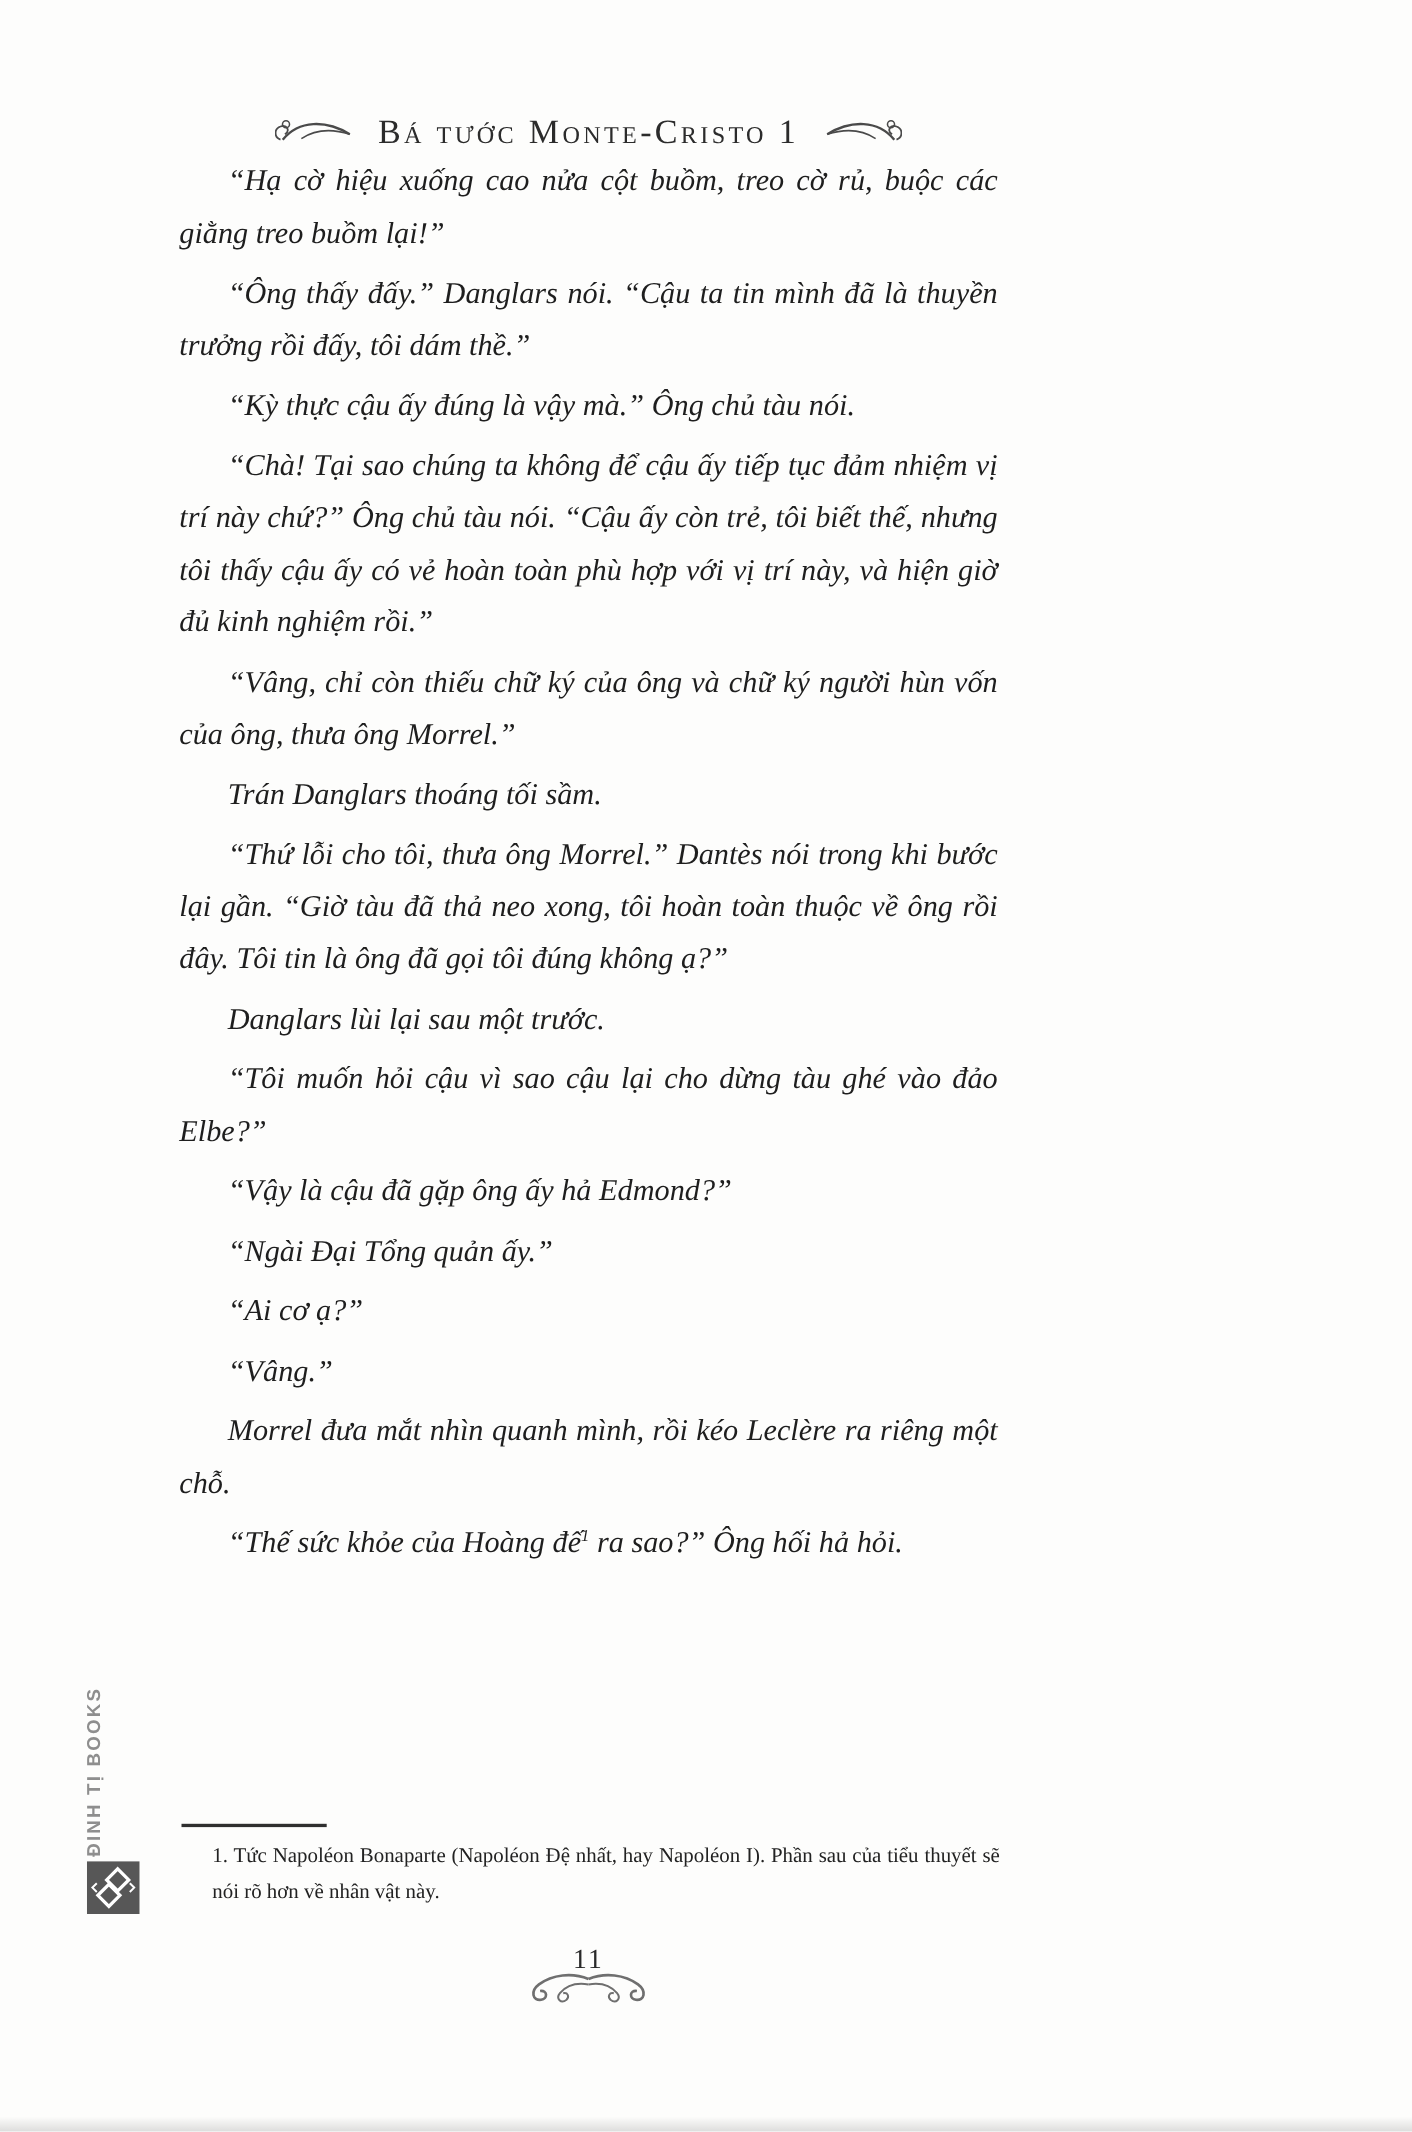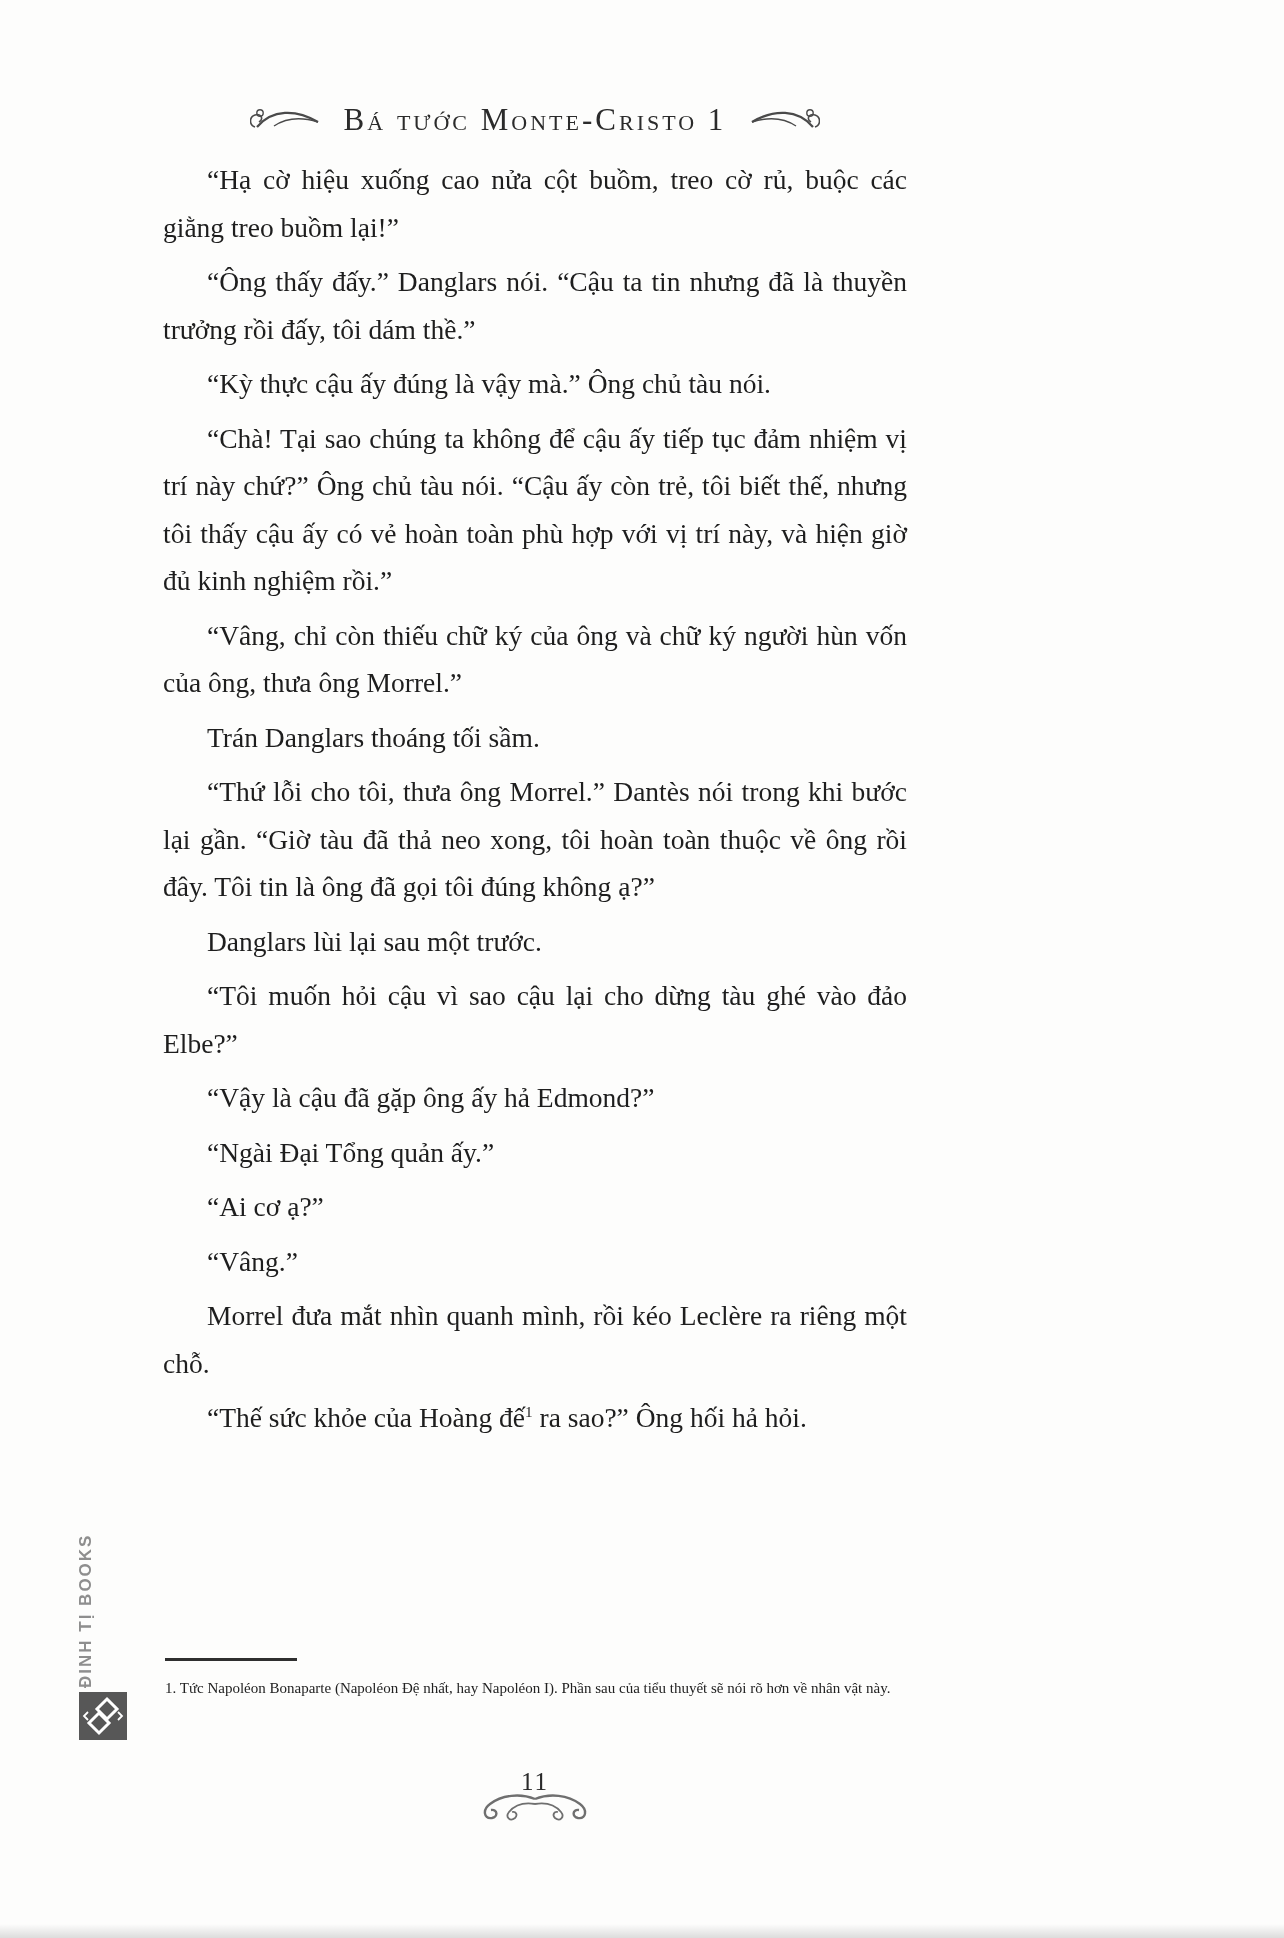--- a/index.html
+++ b/index.html
@@ -12,30 +12,30 @@
   .header {
     position:absolute; top:102px; left:163px; width:744px;
     display:flex; align-items:center; justify-content:center; gap:24px;
   }
   .title {
     font-size:31px; font-variant:small-caps; letter-spacing:3px;
     color:#2b2b2b; white-space:nowrap;
   }
   .flourish svg { display:block; }
   
-  .body-text { position:absolute; top:156px; left:163px; width:744px; }
+  .body-text { position:absolute; top:140px; left:163px; width:744px;font-style:italic; }
   .para {
     margin:0 0 7px 0; font-size:27.5px; line-height:47.5px;
     text-align:justify; text-indent:44px; color:#1e1e1e;
   }
   .para sup { font-size:0.55em; line-height:0; vertical-align:super; }
   
   .footnote { position:absolute; top:1658px; left:165px; width:744px; }
   .footnote-rule { width:132px; height:3px; background:#2f2f2f; margin-bottom:11px; }
-  .footnote-text { font-size:15px; line-height:32px; text-align:justify; color:#222222; }
+  .footnote-text { font-size:19px; line-height:32px; text-align:justify; color:#222222;margin-left:28px; }
   
   .footer { position:absolute; top:1768px; left:163px; width:744px; text-align:center; }
   .page-number { font-size:25px; letter-spacing:2px; color:#2a2a2a; display:block; }
   .footer-flourish { margin-top:-4px; }
   .footer-flourish svg { display:inline-block; }
   
   .publisher-name {
     position:absolute; left:76px; top:1556px; height:132px;
     writing-mode:vertical-rl; transform:rotate(180deg);
     font-family:"Liberation Sans", sans-serif; font-weight:bold;
@@ -68,21 +68,21 @@
         <circle cx="10" cy="8" r="3.2" stroke-width="1.4"></circle>
         <path d="M5,22 C-1,20 -1,12 5,10 C11,8 14,14 9,17" stroke-width="1.6"></path>
         <path d="M7,22 C22,4 46,4 68,17" stroke-width="2.2"></path>
         <path d="M68,17 C52,12 36,13 24,21" stroke-width="1.4"></path>
       </svg>
     </span>
   </div>
 
   <div class="body-text">
       <p class="para">“Hạ cờ hiệu xuống cao nửa cột buồm, treo cờ rủ, buộc các giằng treo buồm lại!”</p>
-      <p class="para">“Ông thấy đấy.” Danglars nói. “Cậu ta tin nhưng đã là thuyền trưởng rồi đấy, tôi dám thề.”</p>
+      <p class="para">“Ông thấy đấy.” Danglars nói. “Cậu ta tin mình đã là thuyền trưởng rồi đấy, tôi dám thề.”</p>
       <p class="para">“Kỳ thực cậu ấy đúng là vậy mà.” Ông chủ tàu nói.</p>
       <p class="para">“Chà! Tại sao chúng ta không để cậu ấy tiếp tục đảm nhiệm vị trí này chứ?” Ông chủ tàu nói. “Cậu ấy còn trẻ, tôi biết thế, nhưng tôi thấy cậu ấy có vẻ hoàn toàn phù hợp với vị trí này, và hiện giờ đủ kinh nghiệm rồi.”</p>
       <p class="para">“Vâng, chỉ còn thiếu chữ ký của ông và chữ ký người hùn vốn của ông, thưa ông Morrel.”</p>
       <p class="para">Trán Danglars thoáng tối sầm.</p>
       <p class="para">“Thứ lỗi cho tôi, thưa ông Morrel.” Dantès nói trong khi bước lại gần. “Giờ tàu đã thả neo xong, tôi hoàn toàn thuộc về ông rồi đây. Tôi tin là ông đã gọi tôi đúng không ạ?”</p>
       <p class="para">Danglars lùi lại sau một trước.</p>
       <p class="para">“Tôi muốn hỏi cậu vì sao cậu lại cho dừng tàu ghé vào đảo Elbe?”</p>
       <p class="para">“Vậy là cậu đã gặp ông ấy hả Edmond?”</p>
       <p class="para">“Ngài Đại Tổng quản ấy.”</p>
       <p class="para">“Ai cơ ạ?”</p>

